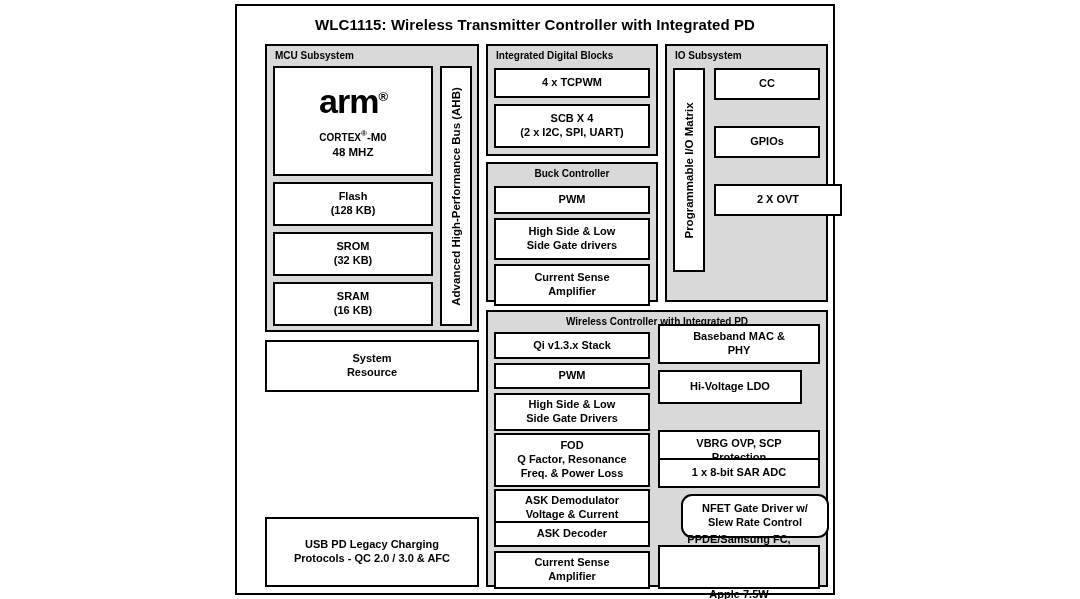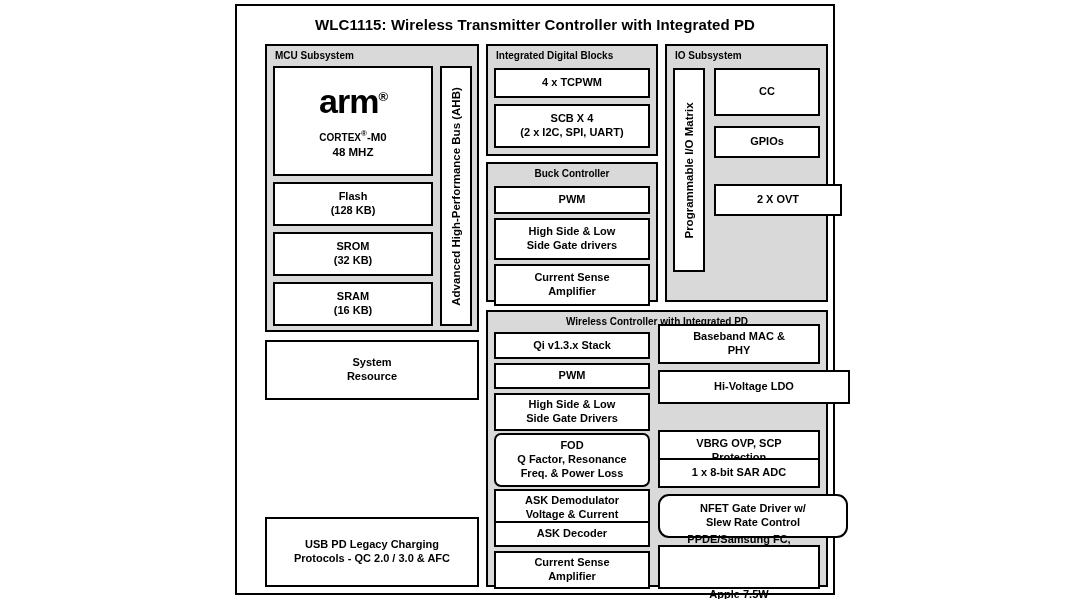--- a/index.html
+++ b/index.html
@@ -179,21 +179,21 @@
 
     <div class="blk" style="left:36px; top:276px; width:160px; height:44px; flex-direction:column;">
       <span class="two-line">SRAM</span>
       <span class="two-line">(16 KB)</span>
     </div>
 
     <div class="vert" style="left:203px; top:60px; width:32px; height:260px;">
       <span>Advanced High-Performance Bus (AHB)</span>
     </div>
 
-    <div class="blk" style="left:28px; top:334px; width:214px; height:60px; flex-direction:column;">
+    <div class="blk" style="left:28px; top:334px; width:214px; height:52px; flex-direction:column;">
       <span class="two-line">System</span>
       <span class="two-line">Resource</span>
     </div>
 
     <div class="blk" style="left:28px; top:511px; width:214px; height:70px; flex-direction:column;">
       <span class="two-line">USB PD Legacy Charging</span>
       <span class="two-line">Protocols - QC 2.0 / 3.0 &amp; AFC</span>
     </div>
 
     <div class="group" style="left:249px; top:38px; width:172px; height:112px;">
@@ -221,21 +221,21 @@
       <span class="two-line">Current Sense</span>
       <span class="two-line">Amplifier</span>
     </div>
 
     <div class="group" style="left:428px; top:38px; width:163px; height:258px;">
       <div class="group-title">IO Subsystem</div>
     </div>
     <div class="vert" style="left:436px; top:62px; width:32px; height:204px;">
       <span>Programmable I/O Matrix</span>
     </div>
-    <div class="blk" style="left:477px; top:62px; width:106px; height:48px;">
+    <div class="blk" style="left:477px; top:62px; width:106px; height:32px;">
       <span>CC</span>
     </div>
     <div class="blk" style="left:477px; top:120px; width:106px; height:32px;">
       <span>GPIOs</span>
     </div>
     <div class="blk" style="left:477px; top:178px; width:128px; height:32px;">
       <span>2 X OVT</span>
     </div>
 
     <div class="group" style="left:249px; top:304px; width:342px; height:277px;">
@@ -245,52 +245,52 @@
     <div class="blk" style="left:257px; top:326px; width:156px; height:27px;">
       <span>Qi v1.3.x Stack</span>
     </div>
     <div class="blk" style="left:257px; top:357px; width:156px; height:26px;">
       <span>PWM</span>
     </div>
     <div class="blk" style="left:257px; top:387px; width:156px; height:38px; flex-direction:column;">
       <span class="two-line">High Side &amp; Low</span>
       <span class="two-line">Side Gate Drivers</span>
     </div>
-    <div class="blk" style="left:257px; top:427px; width:156px; height:54px; flex-direction:column;border-radius:7px;">
+    <div class="blk" style="left:257px; top:427px; width:156px; height:54px; flex-direction:column;">
       <span class="two-line">FOD</span>
       <span class="two-line">Q Factor, Resonance</span>
       <span class="two-line">Freq. &amp; Power Loss</span>
     </div>
     <div class="blk" style="left:257px; top:483px; width:156px; height:38px; flex-direction:column;">
       <span class="two-line">ASK Demodulator</span>
       <span class="two-line">Voltage &amp; Current</span>
     </div>
     <div class="blk" style="left:257px; top:515px; width:156px; height:26px;">
       <span>ASK Decoder</span>
     </div>
     <div class="blk" style="left:257px; top:545px; width:156px; height:38px; flex-direction:column;">
       <span class="two-line">Current Sense</span>
       <span class="two-line">Amplifier</span>
     </div>
 
     <div class="blk" style="left:421px; top:318px; width:162px; height:40px; flex-direction:column;">
       <span class="two-line">Baseband MAC &amp;</span>
       <span class="two-line">PHY</span>
     </div>
-    <div class="blk" style="left:421px; top:364px; width:192px; height:34px;">
+    <div class="blk" style="left:421px; top:364px; width:144px; height:34px;">
       <span>Hi-Voltage LDO</span>
     </div>
     <div class="blk" style="left:421px; top:404px; width:162px; height:42px; flex-direction:column;margin-top:20px;">
       <span class="two-line">VBRG OVP, SCP</span>
       <span class="two-line">Protection</span>
     </div>
     <div class="blk" style="left:421px; top:452px; width:162px; height:30px;">
       <span>1 x 8-bit SAR ADC</span>
     </div>
-    <div class="blk" style="left:421px; top:488px; width:190px; height:44px; flex-direction:column;border-radius:11px;">
+    <div class="blk" style="left:444px; top:488px; width:148px; height:44px; flex-direction:column;border-radius:11px;">
       <span class="two-line">NFET Gate Driver w/</span>
       <span class="two-line">Slew Rate Control</span>
     </div>
     <div class="blk" style="left:421px; top:539px; width:162px; height:44px; flex-direction:column;gap:41px;">
       <span class="two-line">PPDE/Samsung FC,</span>
       <span class="two-line">Apple 7.5W</span>
     </div>
 
   </div>
 </div>

